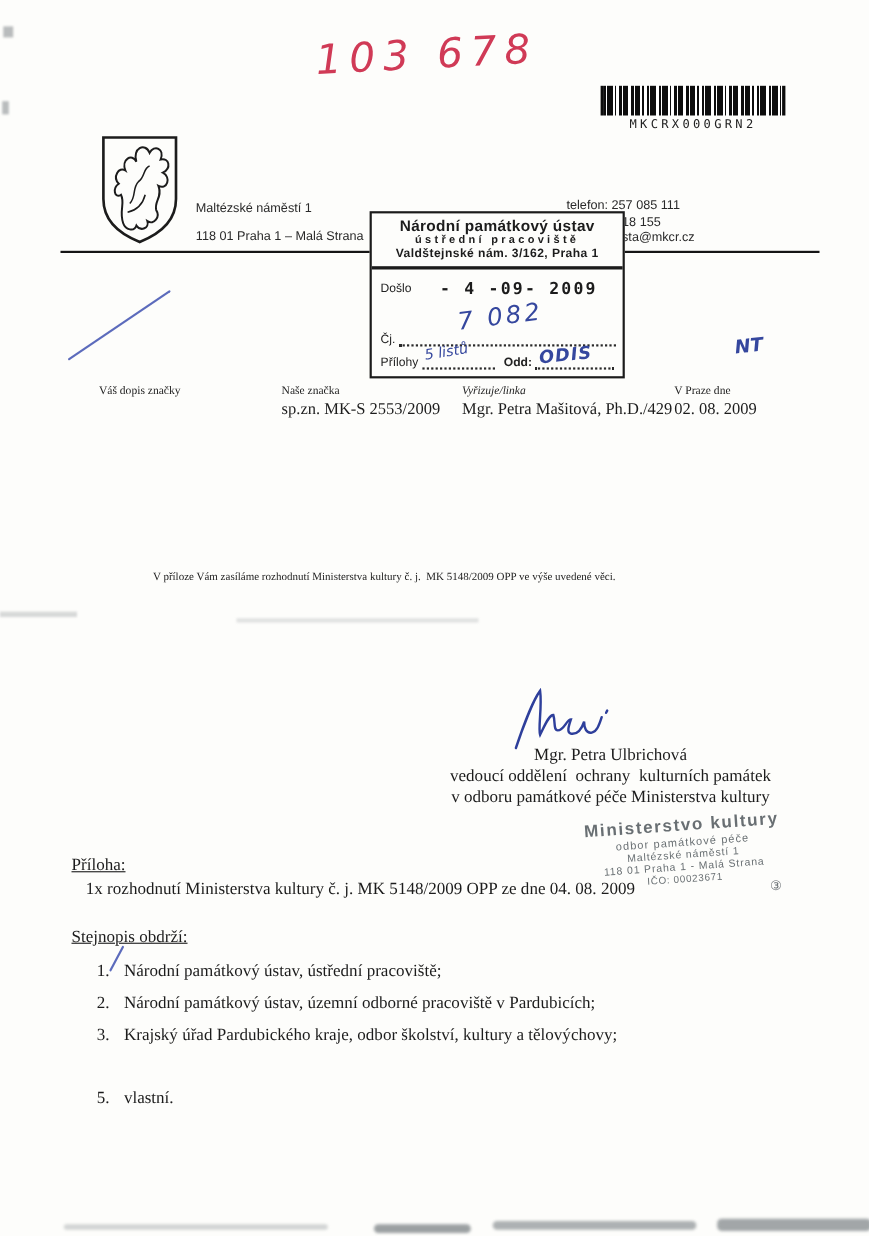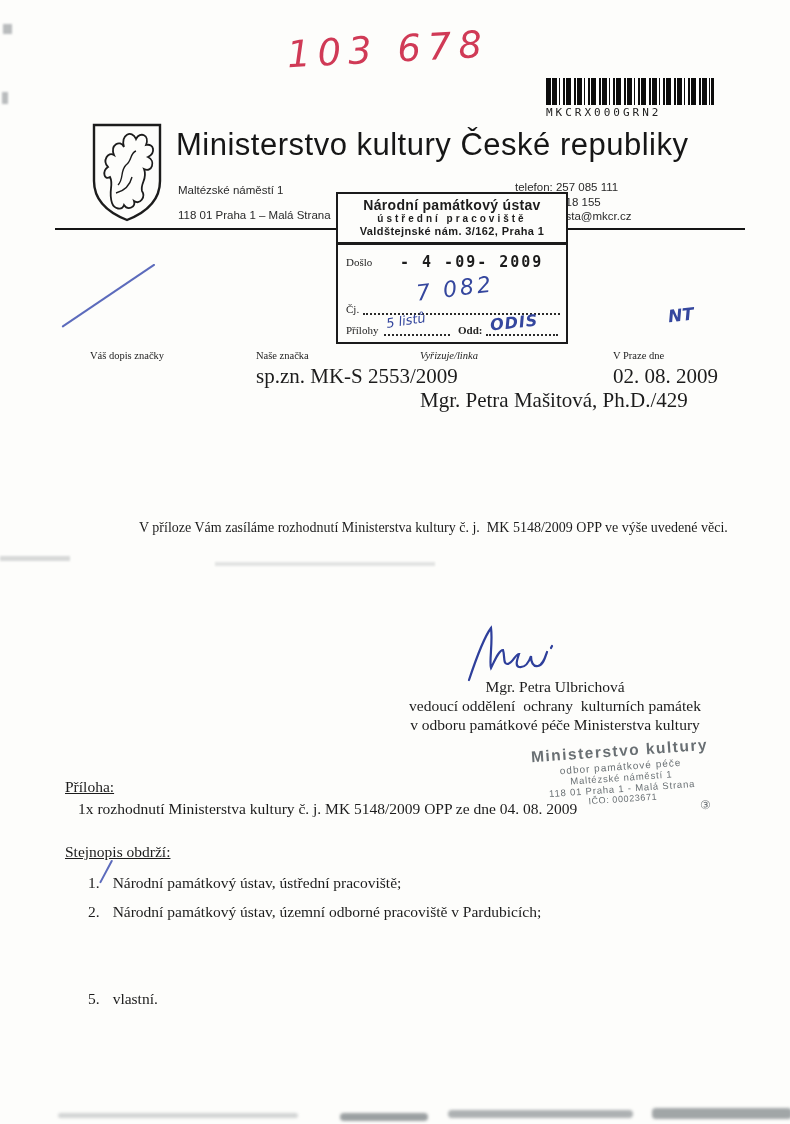--- a/index.html
+++ b/index.html
@@ -20,51 +20,51 @@
     letter-spacing:7px;transform:rotate(-3deg);font-weight:500;
   }
   .barcode-bars{
     width:162px;height:27px;background:
     repeating-linear-gradient(90deg,
       #0c0c0c 0 2px,#fff 2px 3px,#0c0c0c 3px 8px,#fff 8px 10px,
       #0c0c0c 10px 11px,#fff 11px 14px,#0c0c0c 14px 16px,#fff 16px 17px,
       #0c0c0c 17px 22px,#fff 22px 25px);
     border-left:3px solid #0c0c0c;border-right:3px solid #0c0c0c;
   }
-  .barcode-label{font-size:11px;letter-spacing:3px;color:#222;margin-top:1px;width:168px;}
+  .barcode-label{font-size:11px;letter-spacing:3px;color:#222;margin-top:1px;text-align:center;width:168px;}
 
   
   .title{font-size:31px;color:#161616;letter-spacing:0.5px;}
   .lh-small{font-size:11.5px;color:#2a2a2a;}
   .contact{font-size:11.5px;color:#2a2a2a;line-height:14.5px;}
   .rule{height:2px;background:#151515;}
 
   
   .rbox{
     width:228px;height:148px;border:2.5px solid #1b1b1b;background:#fdfdfb;
     font-family:"Liberation Sans", sans-serif;
   }
   .rbox .org{font-size:14px;font-weight:bold;text-align:center;margin-top:3px;letter-spacing:0.3px;}
   .rbox .dept{font-size:10px;font-weight:bold;text-align:center;letter-spacing:3px;}
   .rbox .addr{font-size:11px;font-weight:bold;text-align:center;letter-spacing:0.4px;margin-top:1px;}
   .rbox .heavy{position:absolute;left:0;right:0;top:48px;height:3px;background:#1b1b1b;}
-  .rlabel{font-size:11px;color:#222;font-family:Liberation Serif, serif;}
+  .rlabel{font-size:11px;color:#222;}
   .dstamp{font-size:15px;font-weight:bold;letter-spacing:2px;font-family:"DejaVu Sans Mono", monospace;}
   .dotlead{border-bottom:2px dotted #2a2a2a;}
   .hand-blue{
     color:#35479e;font-style:italic;font-family:"DejaVu Sans", sans-serif;
   }
 
   
   .addr-line{font-size:17px;line-height:26px;}
   .ref-label{font-size:10.5px;color:#222;}
-  .ref-value{font-size:21px;}
+  .ref-value{font-size:15px;}
 
   .subject{font-size:15.5px;font-weight:bold;text-align:justify;line-height:1.35;width:672px;}
-  .bodytext{font-size:14px;text-align:justify;text-indent:76px;line-height:1.45;width:675px;}
+  .bodytext{font-size:10px;text-align:justify;text-indent:76px;line-height:1.45;width:675px;}
 
   .sig-line{font-size:15.5px;text-align:center;width:420px;}
 
   
   .gstamp{
     width:210px;transform:rotate(-4deg);color:#5d6468;text-align:center;
     font-family:"Liberation Sans", sans-serif;opacity:0.92;
   }
   .gstamp .g1{font-size:15.5px;font-weight:bold;letter-spacing:1.5px;}
   .gstamp .g2{font-size:10px;letter-spacing:1px;margin-top:1px;}
@@ -98,21 +98,20 @@
   </div>
 
   <div class="abs" style="left:90px;top:121px;">
     <svg width="74" height="102" viewBox="0 0 74 102">
       <path d="M4 4 H70 V60 Q70 86 37 99 Q4 86 4 60 Z" fill="none" stroke="#1c1c1c" stroke-width="2.4"></path>
       <path d="M22 82 C18 70 24 64 20 56 C14 60 12 50 18 46 C12 40 18 30 24 34 C20 24 30 18 34 26 C30 14 42 8 46 18 C50 10 60 14 56 24 C64 22 66 32 58 36 C66 40 62 52 54 48 C58 58 50 62 52 70 C56 76 50 84 44 80 C46 86 38 90 34 84 C32 90 24 88 22 82 Z" fill="none" stroke="#1c1c1c" stroke-width="1.8"></path>
       <path d="M28 64 C34 58 30 50 36 44 C42 40 40 32 46 30 M26 72 C34 70 40 64 42 56" fill="none" stroke="#1c1c1c" stroke-width="1.4"></path>
     </svg>
   </div>
 
-  <div class="abs title sans" style="left:176px;top:127px;">Ministerstvo kultury České republiky</div>
   <div class="abs lh-small sans" style="left:178px;top:184px;">Maltézské náměstí 1</div>
   <div class="abs lh-small sans" style="left:178px;top:209px;">118 01 Praha 1 – Malá Strana</div>
 
   <div class="abs contact sans" style="left:515px;top:180px;width:220px;">
     <div>telefon: 257 085 111</div>
     <div>fax: 224 318 155</div>
     <div>e-mail: posta@mkcr.cz</div>
   </div>
 
   <div class="abs rule" style="left:55px;top:228px;width:690px;"></div>
@@ -140,21 +139,21 @@
 
   <div class="abs hand-blue" style="left:668px;top:305px;font-size:17px;font-weight:bold;transform:rotate(-6deg);">NT</div>
 
   <div class="abs pen-stroke" style="left:62px;top:326px;width:112px;height:2px;transform:rotate(-34deg);"></div>
 
   <div class="abs ref-label" style="left:90px;top:350px;">Váš dopis značky</div>
   <div class="abs ref-label" style="left:256px;top:350px;">Naše značka</div>
   <div class="abs ref-label" style="left:420px;top:350px;font-style:italic;">Vyřizuje/linka</div>
   <div class="abs ref-label" style="left:613px;top:350px;">V Praze dne</div>
   <div class="abs ref-value" style="left:256px;top:364px;">sp.zn. MK-S 2553/2009</div>
-  <div class="abs ref-value" style="left:420px;top:364px;margin-top:24px;">Mgr. Petra Mašitová, Ph.D./429</div>
+  <div class="abs ref-value" style="left:420px;top:364px;">Mgr. Petra Mašitová, Ph.D./429</div>
   <div class="abs ref-value" style="left:613px;top:364px;">02. 08. 2009</div>
 
 
   <div class="abs bodytext pre" style="left:63px;top:518px;">V příloze Vám zasíláme rozhodnutí Ministerstva kultury č. j.  MK 5148/2009 OPP ve výše uvedené věci.</div>
 
   <div class="abs" style="left:455px;top:622px;">
     <svg width="120" height="62" viewBox="0 0 120 62">
       <path d="M14 58 C20 40 30 14 36 6 C38 20 34 40 36 46 C40 38 44 28 48 28 C50 34 48 42 52 42 C58 42 60 32 64 32 C62 38 60 44 64 45 C70 46 74 40 76 34 C76 40 78 45 83 44 C88 43 90 36 92 30 M96 26 L97 24" fill="none" stroke="#2e3f9b" stroke-width="2.2" stroke-linecap="round"></path>
     </svg>
   </div>
@@ -179,20 +178,24 @@
   <div class="abs pen-stroke" style="left:100px;top:882px;width:26px;height:2px;transform:rotate(-62deg);"></div>
 
   <div class="abs" style="left:88px;top:874px;">
     <span class="list-num">1.</span>
     <span class="list-text" style="margin-left:9px;">Národní památkový ústav, ústřední pracoviště;</span>
   </div>
   <div class="abs" style="left:88px;top:903px;">
     <span class="list-num">2.</span>
     <span class="list-text" style="margin-left:9px;">Národní památkový ústav, územní odborné pracoviště v Pardubicích;</span>
   </div>
+  <div class="abs" style="left:88px;top:932px;">
+    <span class="list-num">3.</span>
+    <span class="list-text" style="margin-left:9px;">Krajský úřad Pardubického kraje, odbor školství, kultury a tělovýchovy;</span>
+  </div>
   <div class="abs" style="left:88px;top:990px;">
     <span class="list-num">5.</span>
     <span class="list-text" style="margin-left:9px;">vlastní.</span>
   </div>
 
   <div class="abs smudge" style="left:58px;top:1113px;width:240px;height:5px;opacity:.35;"></div>
   <div class="abs smudge" style="left:340px;top:1113px;width:88px;height:8px;opacity:.8;"></div>
   <div class="abs smudge" style="left:448px;top:1110px;width:185px;height:8px;opacity:.65;"></div>
   <div class="abs smudge" style="left:652px;top:1108px;width:140px;height:11px;opacity:.75;"></div>
 

